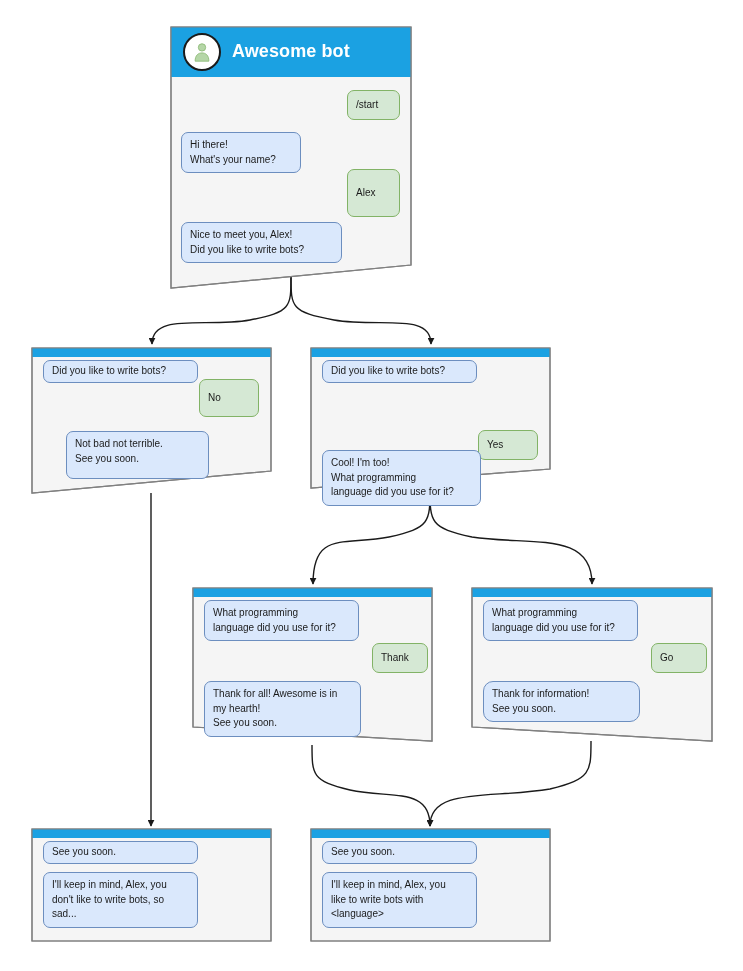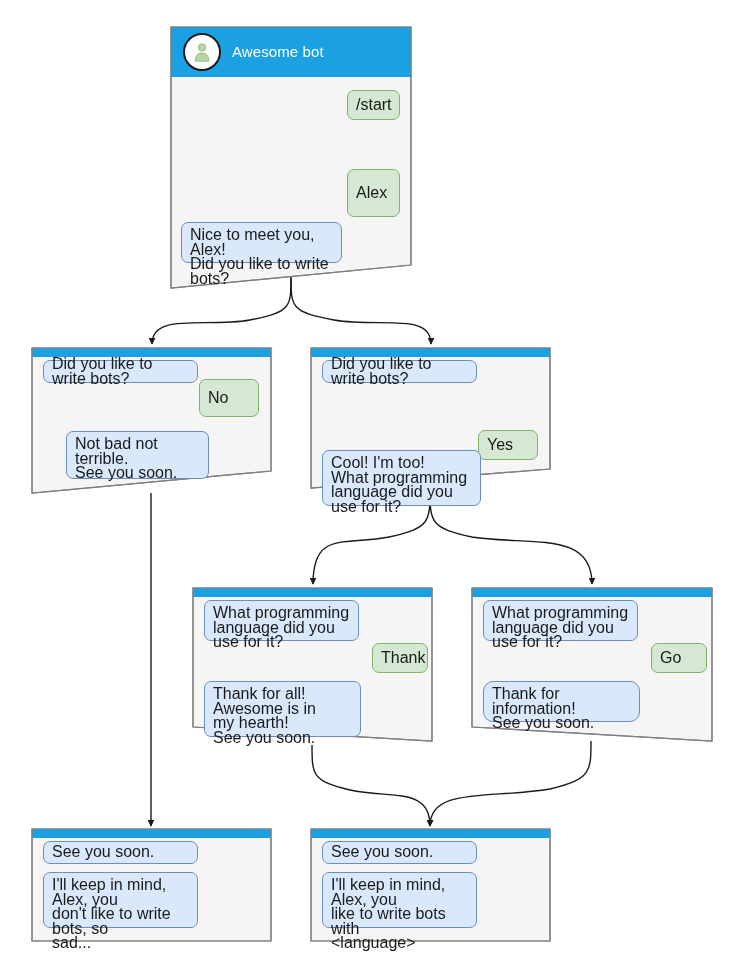--- a/index.html
+++ b/index.html
@@ -70,33 +70,33 @@
     border: 2px solid #1a1a1a;
     box-sizing: border-box;
     display: flex;
     align-items: center;
     justify-content: center;
     flex: none;
   }
   .avatar svg { display: block; }
   .bot-title {
     color: #ffffff;
-    font-size: 15px;
-    font-weight: normal;
+    font-size: 18px;
+    font-weight: bold;
     letter-spacing: 0.1px;
     white-space: nowrap;
   }
 
   
   .bubble {
     position: absolute;
     box-sizing: border-box;
     border-radius: 7px;
     border: 1px solid;
-    font-size: 16px;
+    font-size: 10px;
     line-height: 14.6px;
     color: #1a1a1a;
     padding: 5px 8px 5px 8px;
     white-space: pre-line;
   }
   .bubble.bot {
     background: #dae8fc;
     border-color: #6c8ebf;
   }
   .bubble.user {
@@ -147,20 +147,22 @@
           <svg width="22" height="22" viewBox="0 0 24 24">
             <circle cx="12" cy="7" r="4" fill="#b5d6a7" stroke="#8fbc7a" stroke-width="1"></circle>
             <path d="M 4.5 22 C 4.5 15.5 8 13 12 13 C 16 13 19.5 15.5 19.5 22 Z" fill="#b5d6a7" stroke="#8fbc7a" stroke-width="1"></path>
           </svg>
         </div>
         <div class="bot-title">Awesome bot</div>
       </div>
 
       <div class="bubble user" style="left:177px; top:64px; width:53px; height:30px; display:flex; align-items:center;">/start</div>
 
+      <div class="bubble bot" style="left:11px; top:106px; width:120px; height:41px;">Hi there!
+What's your name?</div>
 
       <div class="bubble user" style="left:177px; top:143px; width:53px; height:48px; display:flex; align-items:center;">Alex</div>
 
       <div class="bubble bot" style="left:11px; top:196px; width:161px; height:41px;">Nice to meet you, Alex!
 Did you like to write bots?</div>
     </div>
   </div>
 
   <div class="node" style="left:31px; top:347px; width:241px; height:148px;">
     <svg class="node-shape" viewBox="0 0 241 148" preserveAspectRatio="none">

